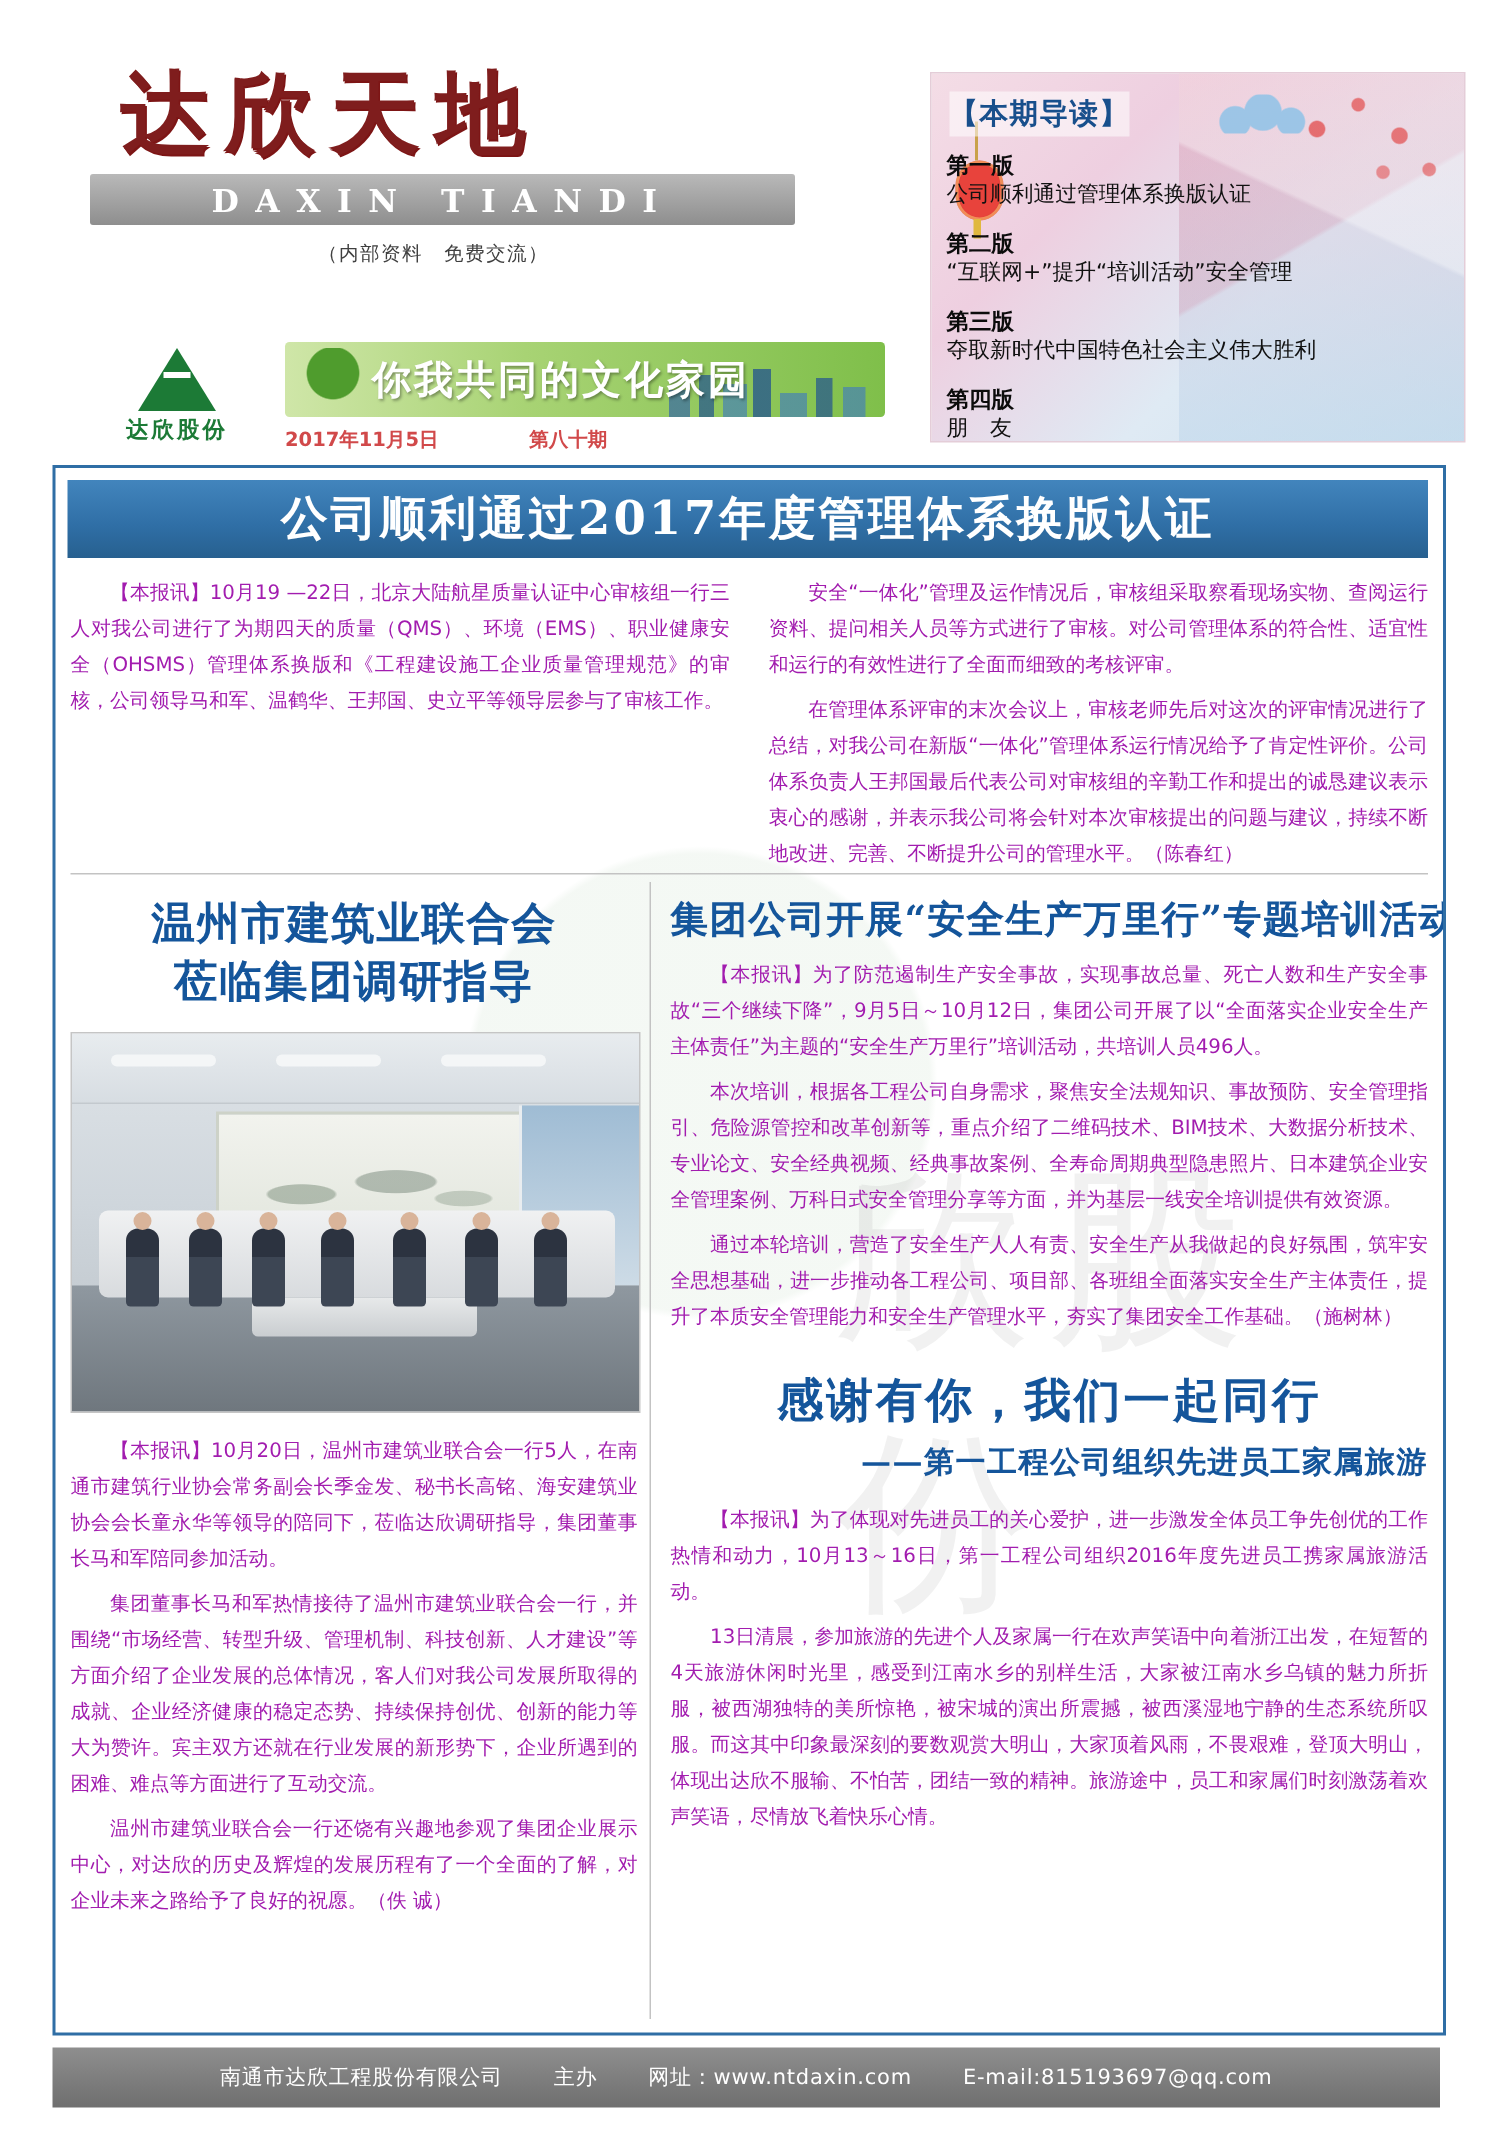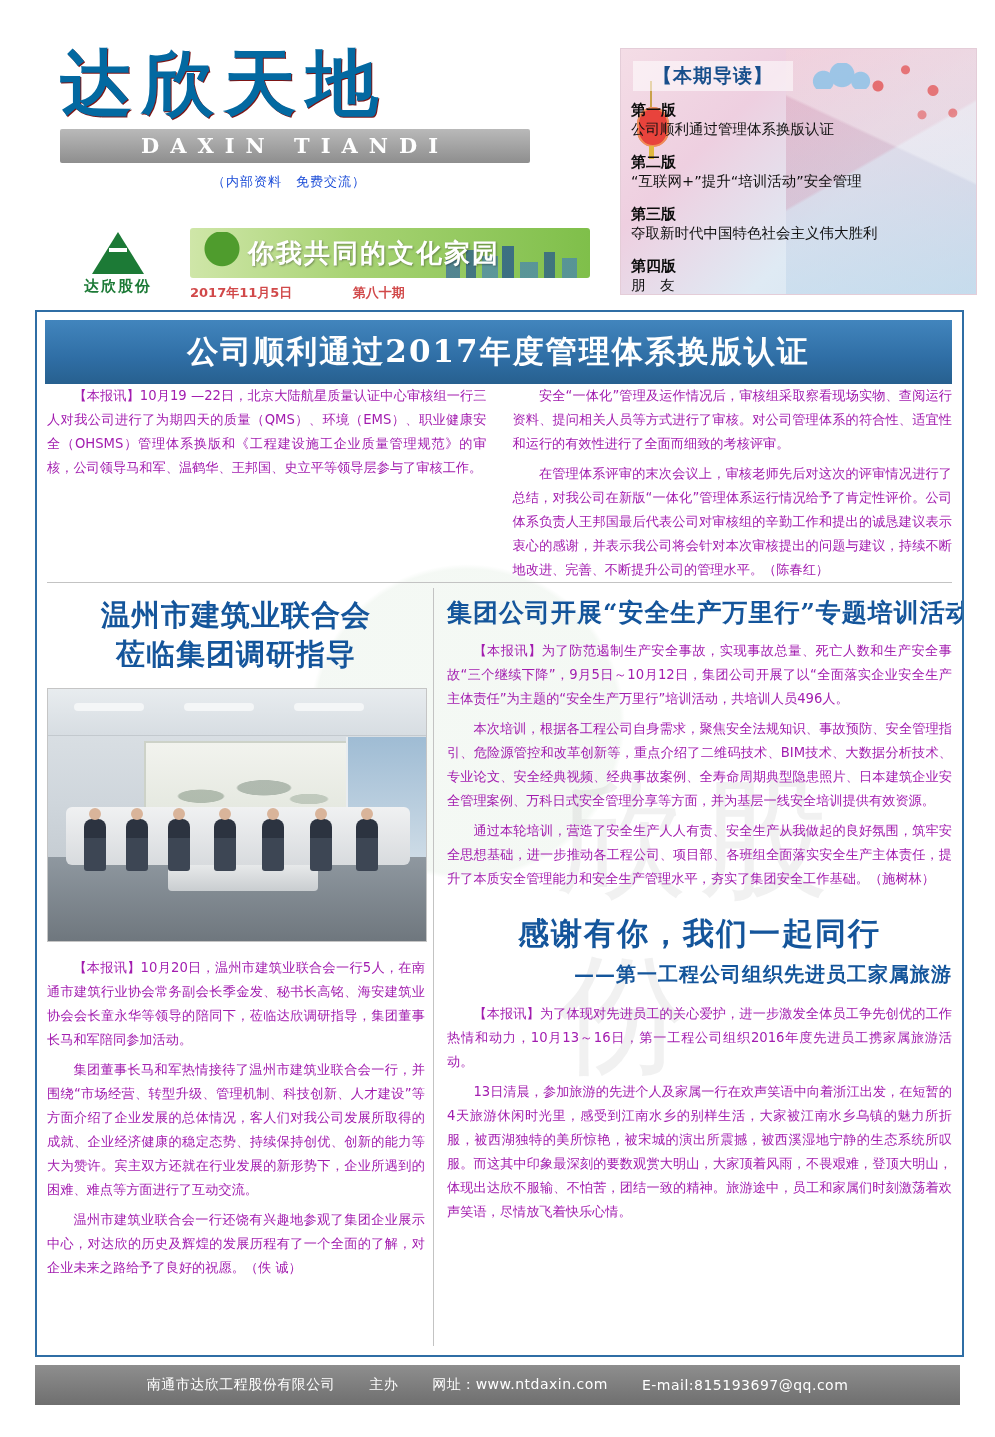--- a/index.html
+++ b/index.html
@@ -27,27 +27,28 @@
     left: 0; top: 0;
     width: 995px; height: 305px;
   }
   .logo-block {
     position: absolute;
     left: 60px; top: 45px;
     width: 540px;
   }
   .paper-title {
     font-family: "DejaVu Serif", "Liberation Serif", serif;
-    font-size: 72px;
-    font-weight: bold;
-    color: #0369a1;
+    font-size: 60px;
+    font-weight: bold;
+    color: #7f1d1d;
     letter-spacing: 10px;
     line-height: 1.05;
     text-shadow: 1px 1px 0 #7d1515;
     white-space: nowrap;
+    margin-left: 20px;
   }
   .pinyin-bar {
     margin-top: 8px;
     width: 470px;
     height: 34px;
     background: linear-gradient(to bottom, #b9b9b9, #8e8e8e);
     border-radius: 2px;
     display: flex;
     align-items: center;
     justify-content: center;
@@ -56,21 +57,21 @@
     font-family: "DejaVu Serif", "Liberation Serif", serif;
     color: #ffffff;
     font-size: 21px;
     letter-spacing: 11px;
     font-weight: bold;
   }
   .sub-note {
     margin-top: 10px;
     margin-left: 152px;
     font-size: 13px;
-    color: #1d4ed8;
+    color: #404040;
     letter-spacing: 1px;
   }
 
   .company-mark {
     position: absolute;
     left: 62px; top: 232px;
     width: 112px;
     text-align: center;
   }
   .mark-triangle {
@@ -195,21 +196,21 @@
       radial-gradient(circle at 60% 62%, rgba(226,74,74,.55) 0 4px, transparent 5px);
   }
   .guide-title {
     position: absolute;
     left: 12px; top: 12px;
     font-family: "DejaVu Serif", "Liberation Serif", serif;
     font-size: 19px;
     font-weight: bold;
     color: #184f8c;
     background: rgba(255,255,255,.55);
-    padding: 2px 20px;
+    padding: 2px 0;
     letter-spacing: 1px;
   }
   .guide-cloud {
     position: absolute;
     left: 190px; top: 14px;
     width: 62px; height: 26px;
     background:
       radial-gradient(circle at 20% 70%, #8fc3e8 0 10px, transparent 11px),
       radial-gradient(circle at 50% 45%, #8fc3e8 0 12px, transparent 13px),
       radial-gradient(circle at 80% 70%, #8fc3e8 0 9px, transparent 10px);
@@ -261,21 +262,21 @@
     left: 250px; top: 230px;
     width: 360px; height: 360px;
     border-radius: 50%;
     background: radial-gradient(circle, rgba(150,190,150,.10) 0 60%, transparent 62%);
     pointer-events: none;
   }
 
   .headline-bar {
     position: absolute;
     left: 8px; top: 8px;
-    width: 907px; height: 64px;
+    width: 907px; height: 52px;
     background: linear-gradient(to bottom, #3b7fb8 0%, #2f6ea5 55%, #2a6characters 100%);
     background: linear-gradient(to bottom, #4285bd 0%, #2f6ea5 60%, #27608f 100%);
     display: flex;
     align-items: center;
     justify-content: center;
   }
   .headline-bar h1 {
     margin: 0;
     font-family: "DejaVu Serif", "Liberation Serif", serif;
     font-size: 31px;

